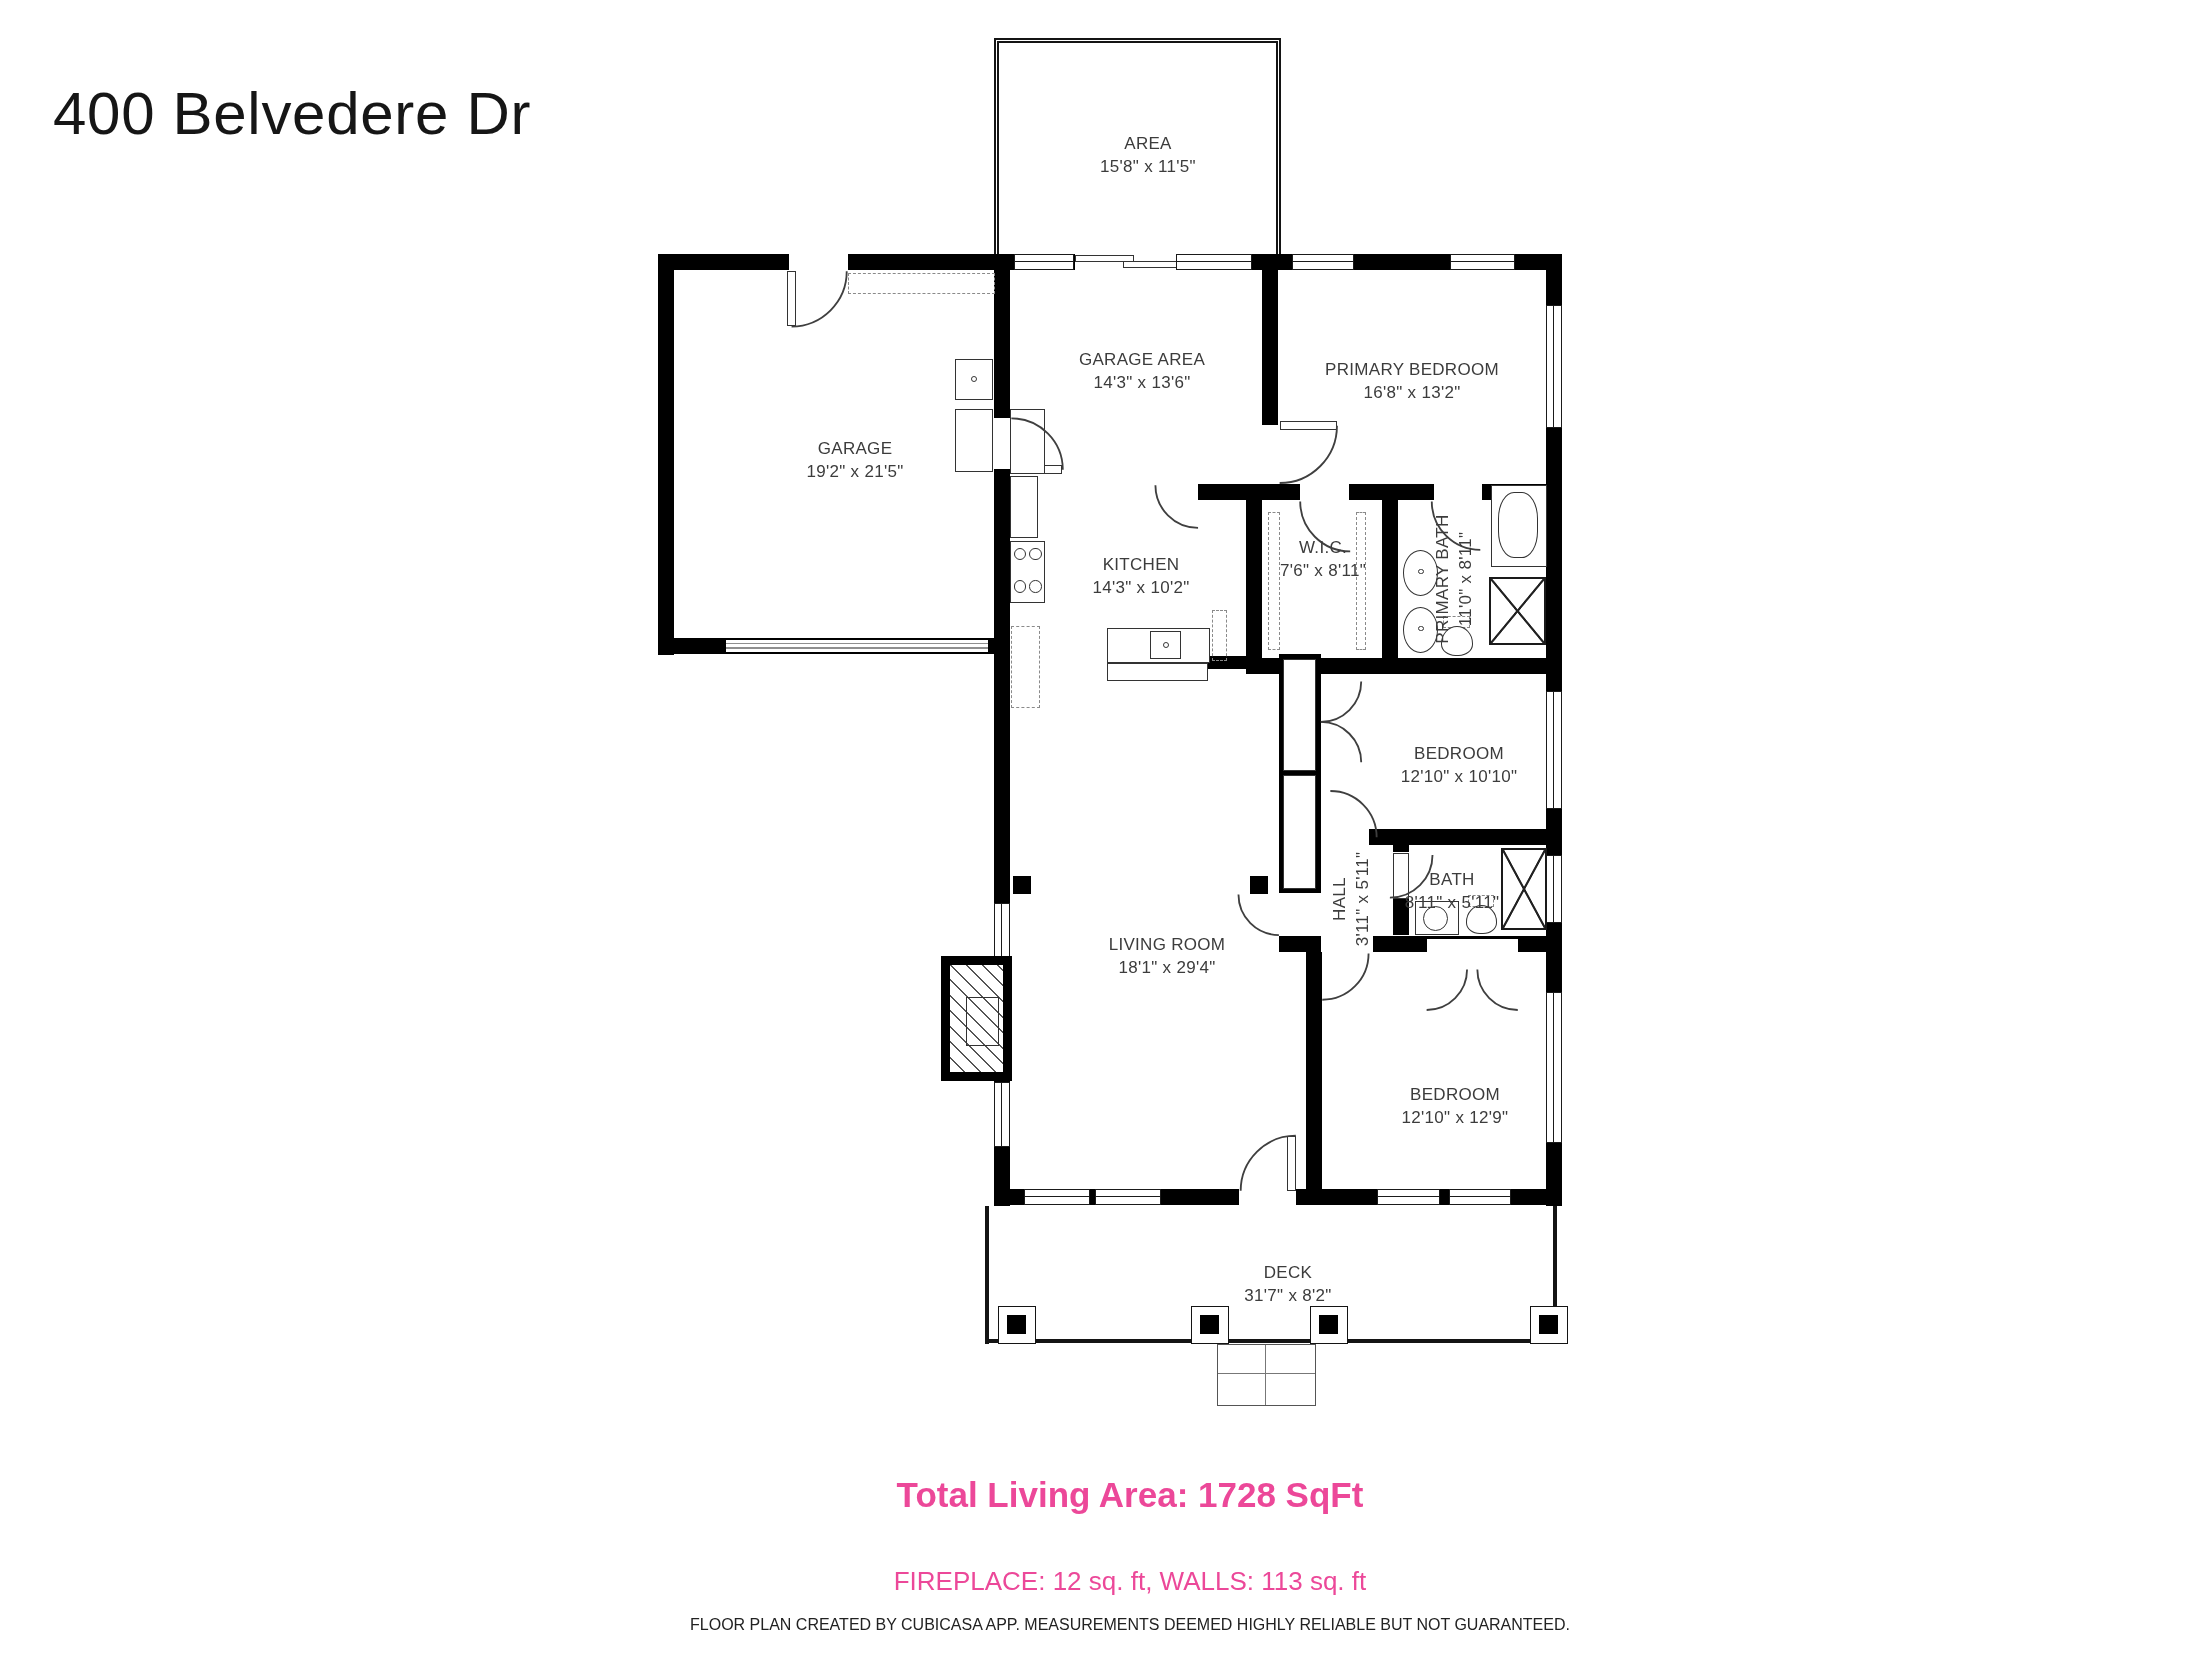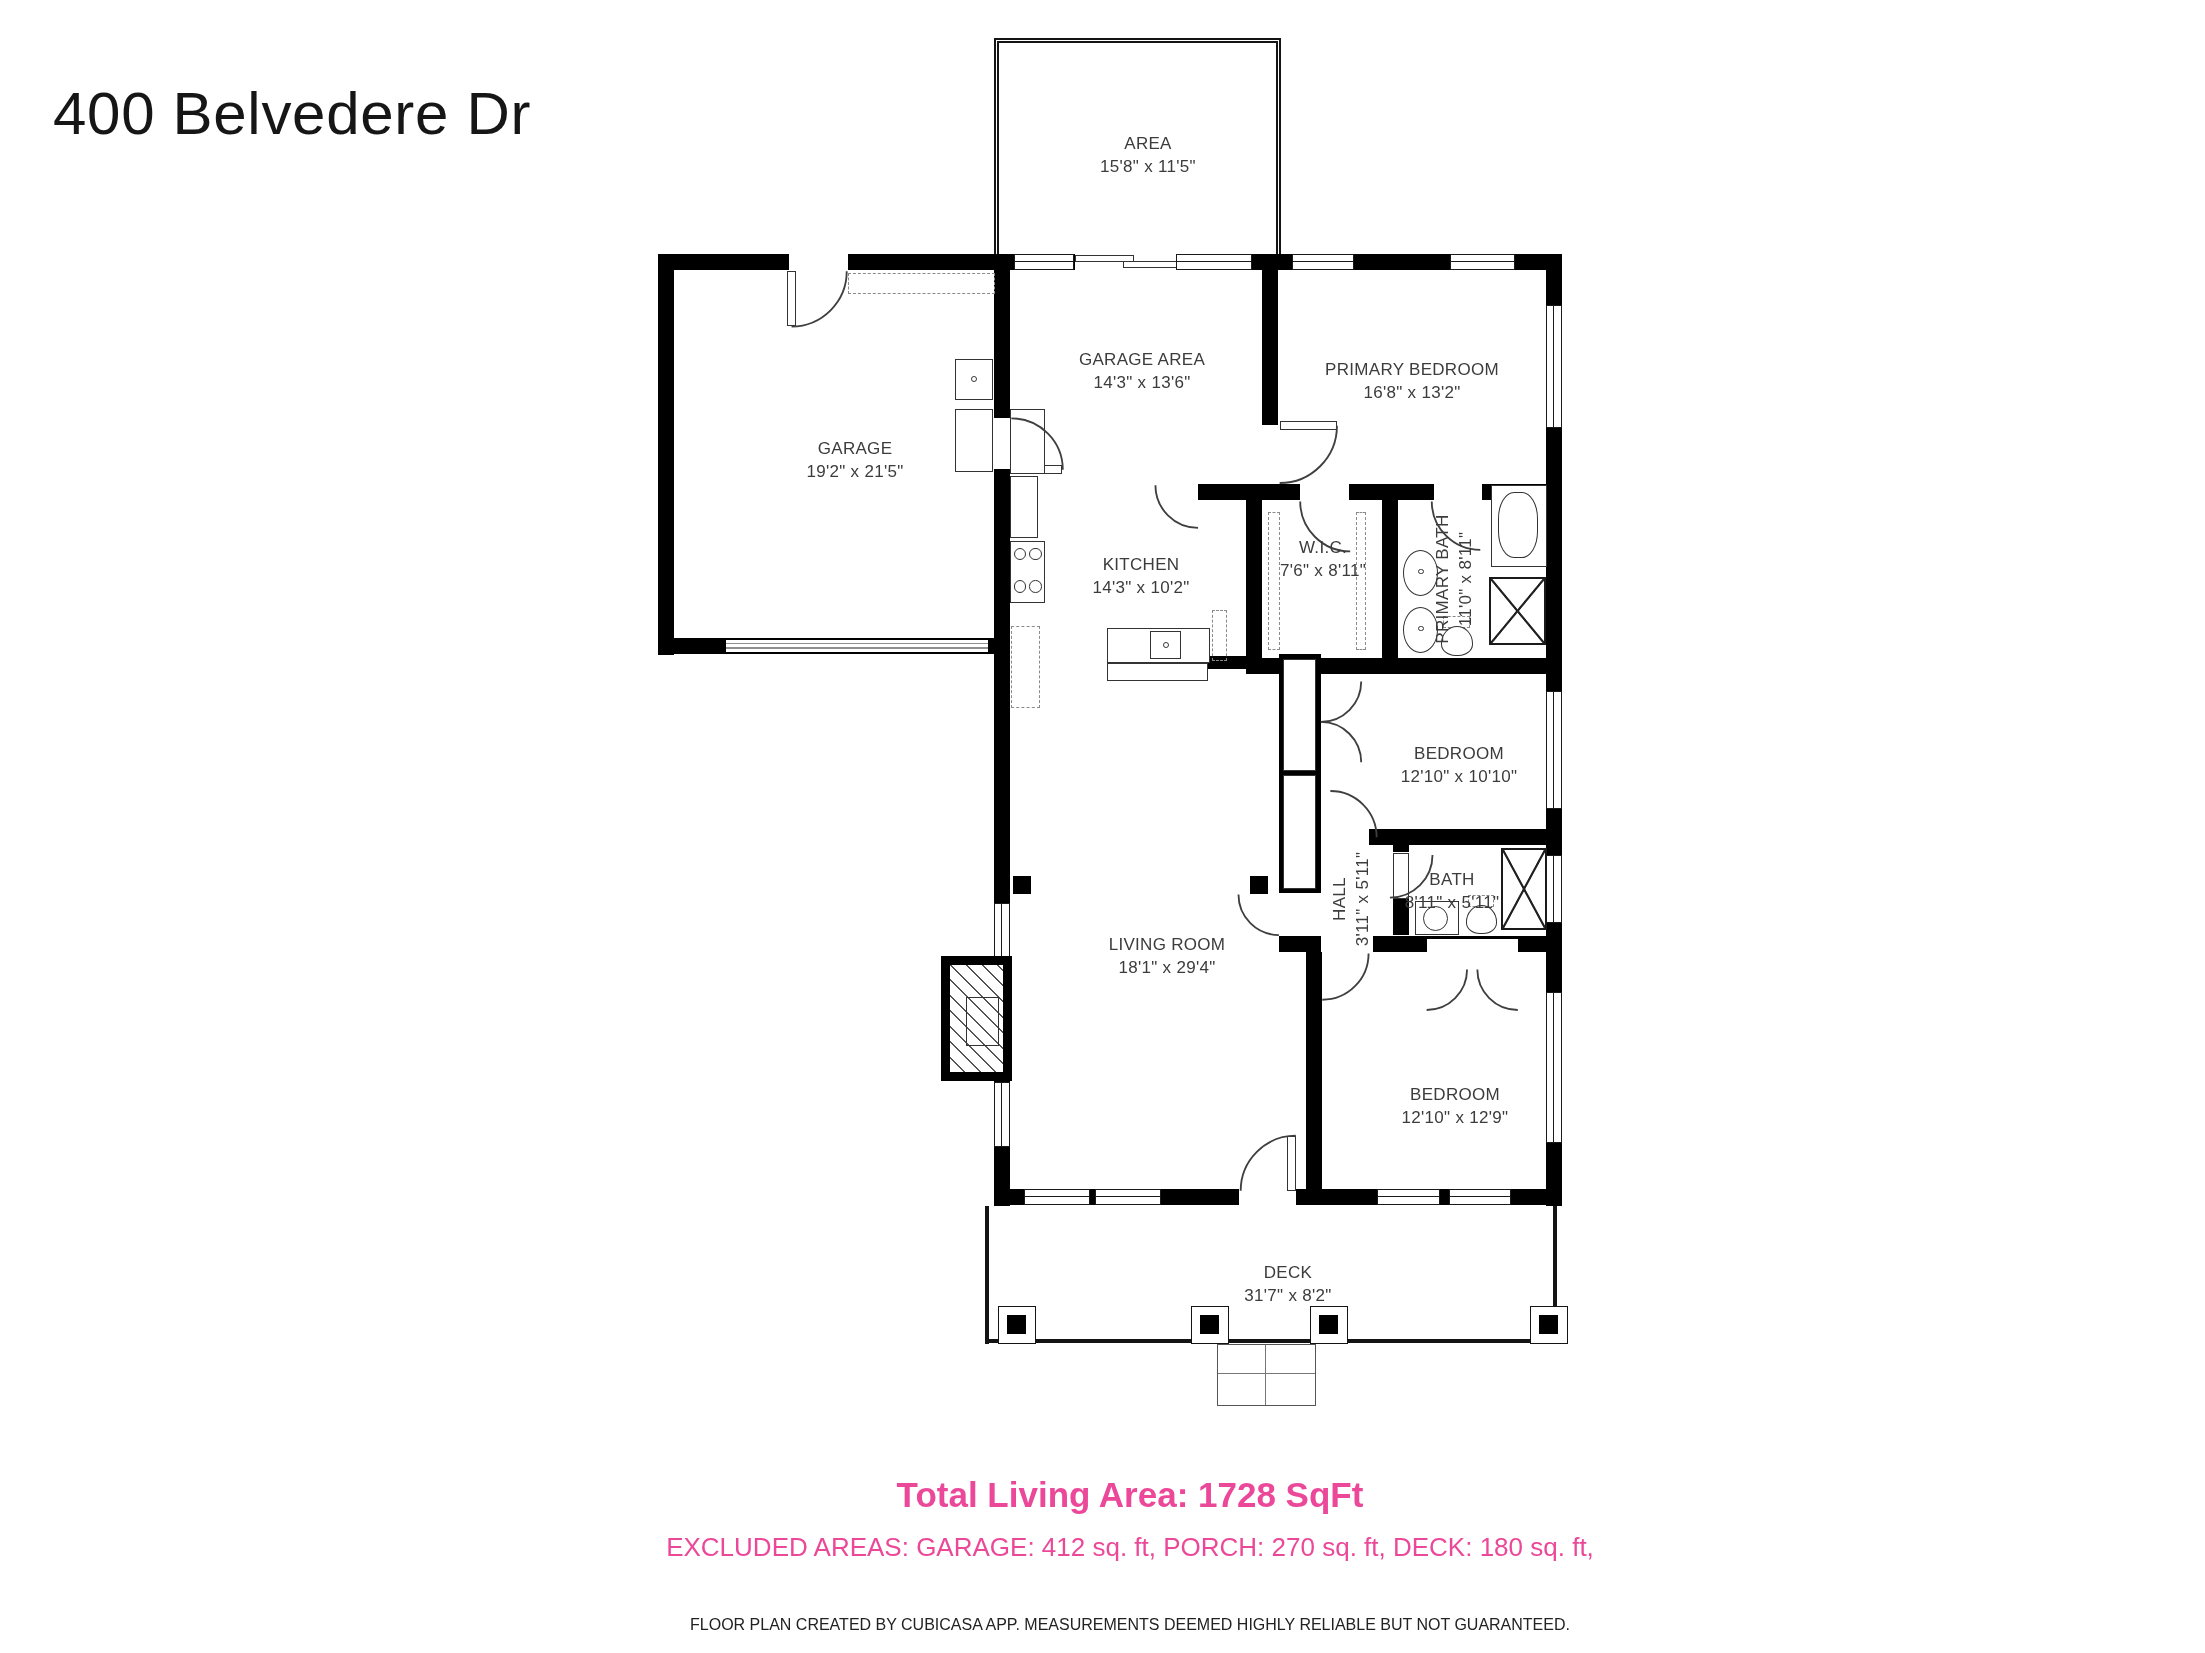--- a/index.html
+++ b/index.html
@@ -251,17 +251,17 @@
   <div class="label" style="left:1455px;top:1106px;">
     <div>BEDROOM</div>
     <div>12'10" x 12'9"</div>
   </div>
   <div class="label" style="left:1288px;top:1284px;">
     <div>DECK</div>
     <div>31'7" x 8'2"</div>
   </div>
 
   <div class="totals t1">Total Living Area: 1728 SqFt</div>
-  <div class="totals t2">EXCLUDED AREAS: GARAGE: 412 sq. ft, PORCH: 270 sq. ft, DECK: 180 sq. ft,</div>
+  <div class="totals t3">FIREPLACE: 12 sq. ft, WALLS: 113 sq. ft</div>
   <div class="totals t4">FLOOR PLAN CREATED BY CUBICASA APP. MEASUREMENTS DEEMED HIGHLY RELIABLE BUT NOT GUARANTEED.</div>
 
 </div>
 
 
 </body></html>

